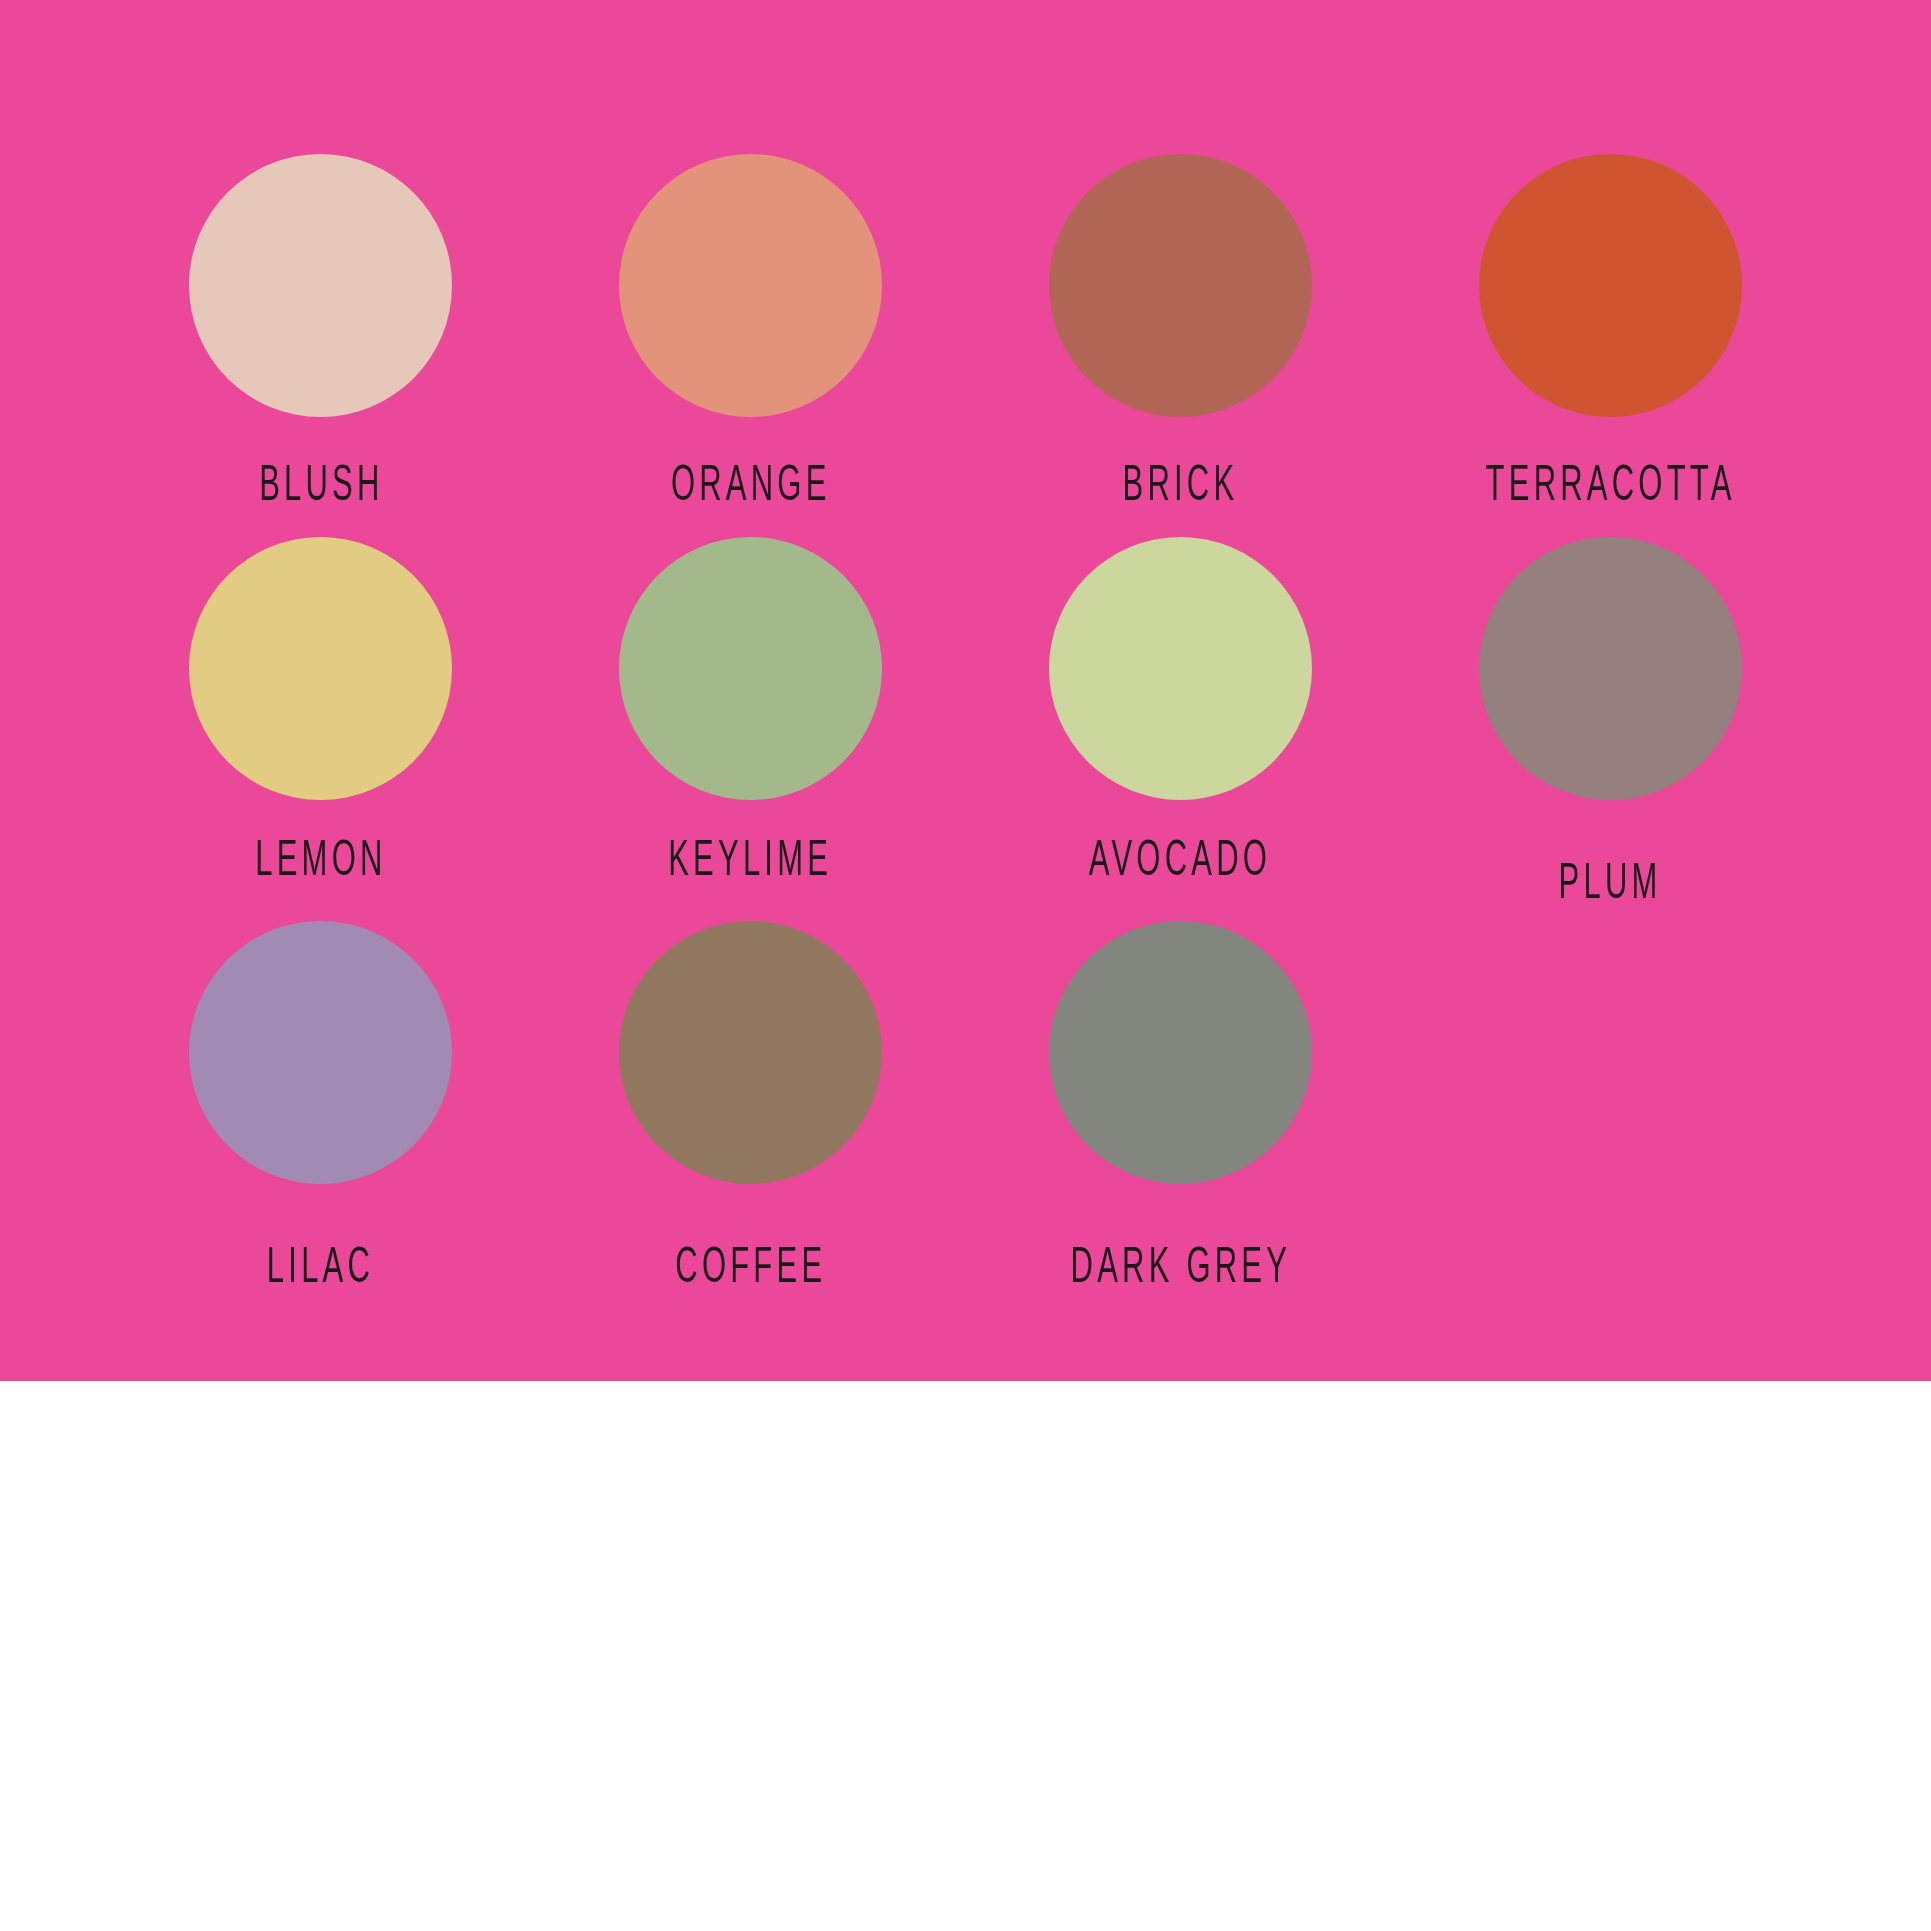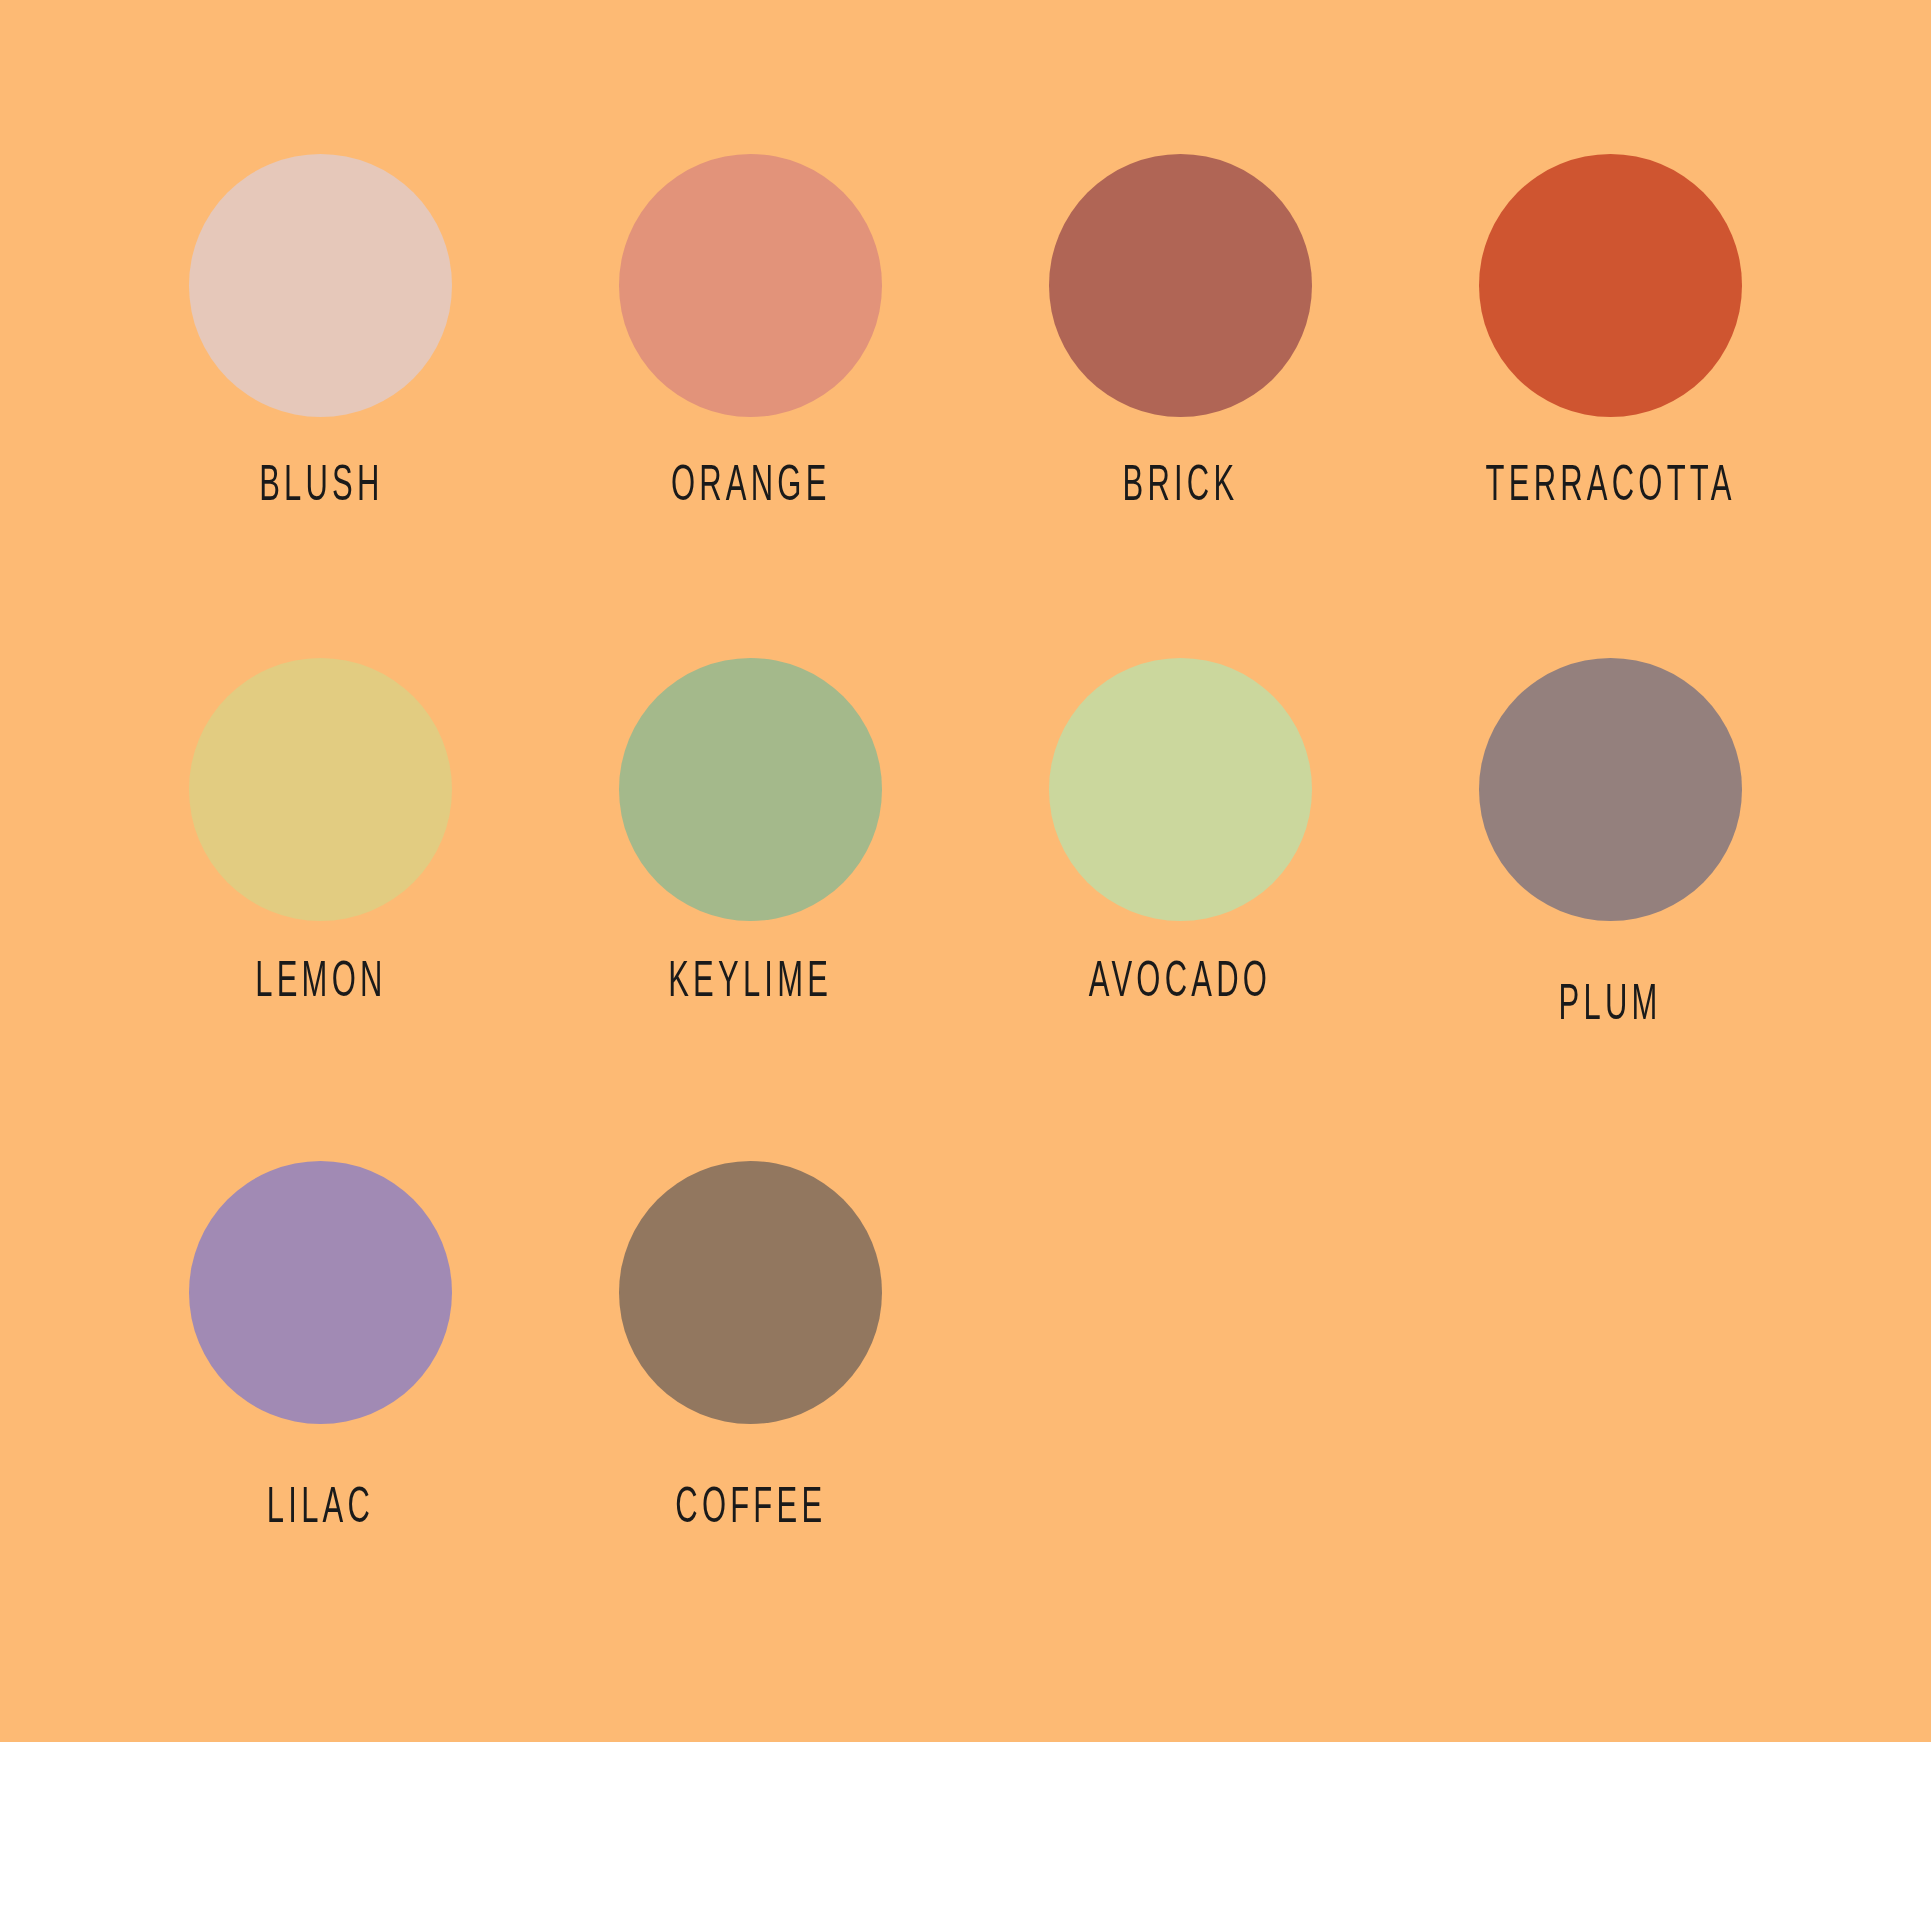--- a/index.html
+++ b/index.html
@@ -10,22 +10,22 @@
   body {
     width: 1931px;
     height: 1931px;
     overflow: hidden;
     font-family: "Liberation Sans", sans-serif;
   }
 
   .palette-board {
     position: relative;
     width: 1931px;
-    height: 1742px;
-    background: #fdba74;
+    height: 1381px;
+    background: #ec4899;
     box-sizing: border-box;
     padding: 154px 106px 77px 106px;
   }
 
   .swatch-grid {
     display: grid;
     grid-template-columns: repeat(4, 1fr);
     grid-template-rows: repeat(3, 1fr);
     column-gap: 0px;
     row-gap: 0px;
@@ -117,16 +117,20 @@
     <div class="swatch row-3">
       <div class="swatch-disc" style="background-color: rgb(161, 138, 180);"></div>
       <div class="swatch-label" style="color: rgb(26, 26, 26);">LILAC</div>
     </div>
 
     <div class="swatch row-3">
       <div class="swatch-disc" style="background-color: rgb(146, 119, 95);"></div>
       <div class="swatch-label" style="color: rgb(26, 26, 26);">COFFEE</div>
     </div>
 
+    <div class="swatch row-3">
+      <div class="swatch-disc" style="background-color: rgb(131, 133, 127);"></div>
+      <div class="swatch-label" style="color: rgb(26, 26, 26);">DARK GREY</div>
+    </div>
 
   </div>
 </div>
 
 
 </body></html>

